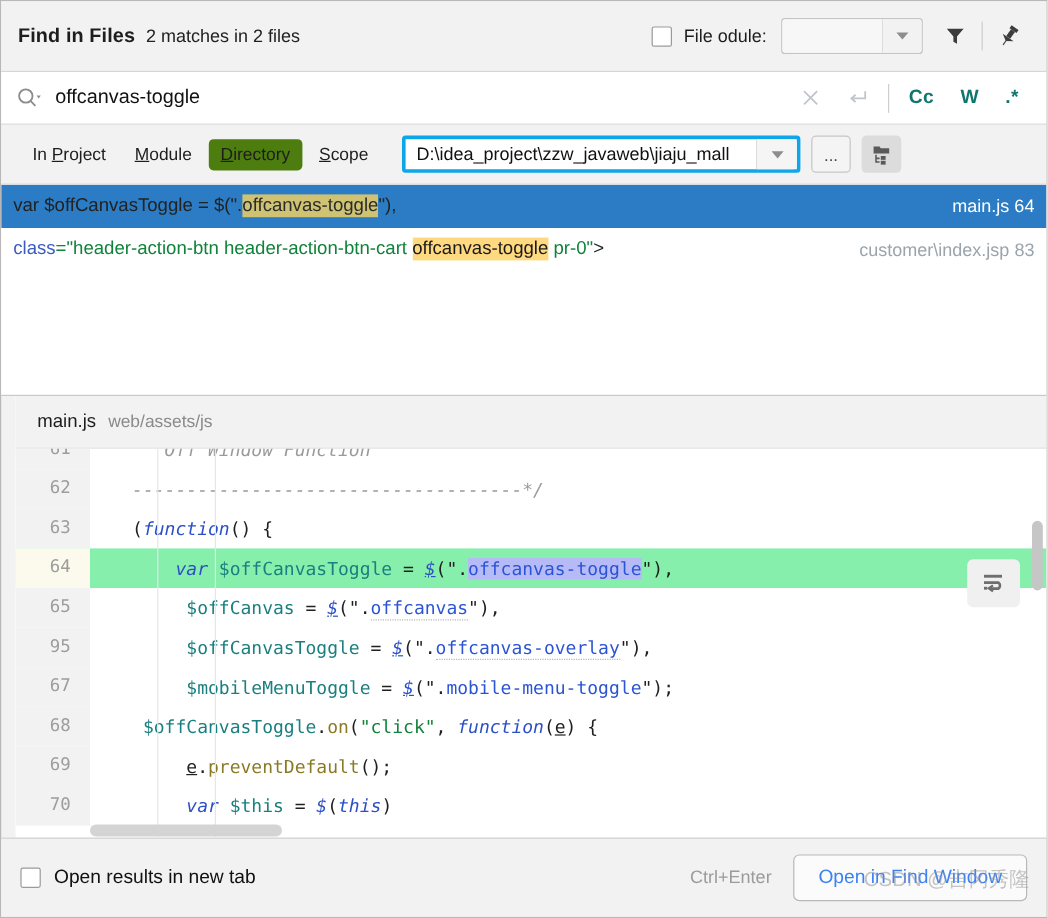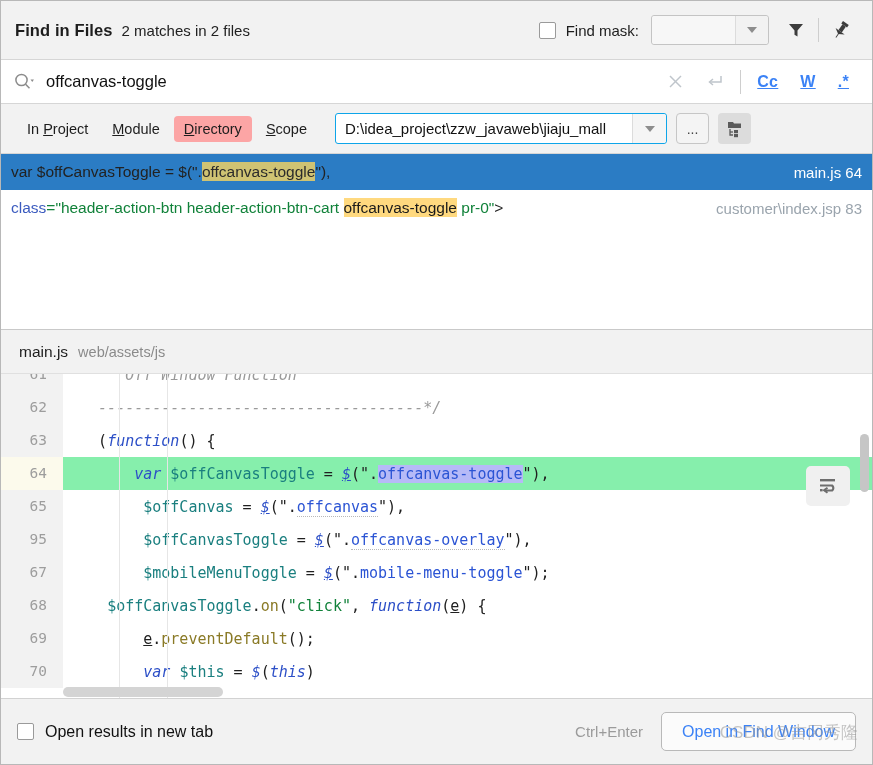--- a/index.html
+++ b/index.html
@@ -109,26 +109,25 @@
   .search-text {
     font-size: 16.5px;
     color: #111;
   }
   .search-right {
     margin-left: auto;
     display: flex;
     align-items: center;
   }
   .srbtn {
-    color: #3b82f6;
+    color: #0f766e;
     font-size: 17px;
     padding: 0 11px;
     display: flex; align-items: center; justify-content: center;
     height: 30px;
-    text-decoration: underline;
   }
   .srbtn.txt { font-size: 16px; font-weight: 600; letter-spacing: .3px;}
 
   
   .scoperow {
     height: 50px;
     flex: 0 0 50px;
     display: flex;
     align-items: center;
     padding: 0 12px 0 16px;
@@ -136,29 +135,29 @@
     border-bottom: 1px solid #d6d6d6;
   }
   .scope-tab {
     font-size: 14.5px;
     color: #1d1d1d;
     padding: 5px 10px;
     border-radius: 4px;
     margin-right: 4px;
     white-space: nowrap;
   }
-  .scope-tab.active { background: #fca5a5; }
+  .scope-tab.active { background: #4d7c0f; }
   .scope-tab u { text-decoration: underline; }
 
   .pathcombo {
     margin-left: 14px;
     display: flex;
     height: 31px;
     width: 332px;
-    border: 1px solid #0ea5e9;
+    border: 3px solid #0ea5e9;
     background: #fff;
     border-radius: 3px;
   }
   .pathcombo .pfield {
     flex: 1 1 auto;
     display: flex; align-items: center;
     padding-left: 9px;
     font-size: 15px;
     color: #111;
     overflow: hidden;
@@ -213,20 +212,21 @@
   .tok-dark { color: #222; }
 
   
   .preview {
     flex: 1 1 auto;
     display: flex;
     flex-direction: column;
     background: #fff;
     position: relative;
     overflow: hidden;
+    margin-left: 12px;
   }
   .preview-head {
     height: 44px;
     flex: 0 0 44px;
     background: #f2f2f2;
     border-bottom: 1px solid #e0e0e0;
     display: flex;
     align-items: center;
     padding-left: 18px;
   }
@@ -358,21 +358,21 @@
 <body>
 
 <div id="app">
 
   <div class="titlebar">
     <span class="title-main">Find in Files</span>
     <span class="title-sub">2 matches in 2 files</span>
 
     <div class="titlebar-right">
       <span class="cb"></span>
-      <span class="filemask-label">Find mask:</span>
+      <span class="filemask-label">File odule:</span>
 
       <div class="combo">
         <div class="cfield"></div>
         <div class="carrow">
           <span class="tri-down"></span>
         </div>
       </div>
 
       <div class="icon-btn" style="margin-left:10px;">
         <svg width="20" height="20" viewBox="0 0 20 20">

